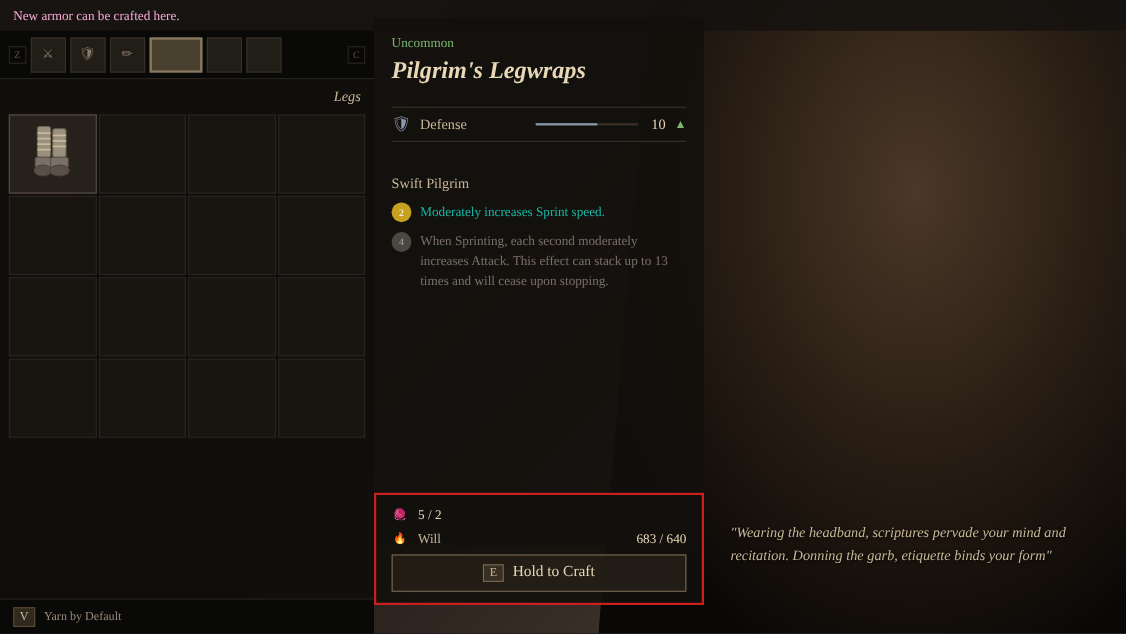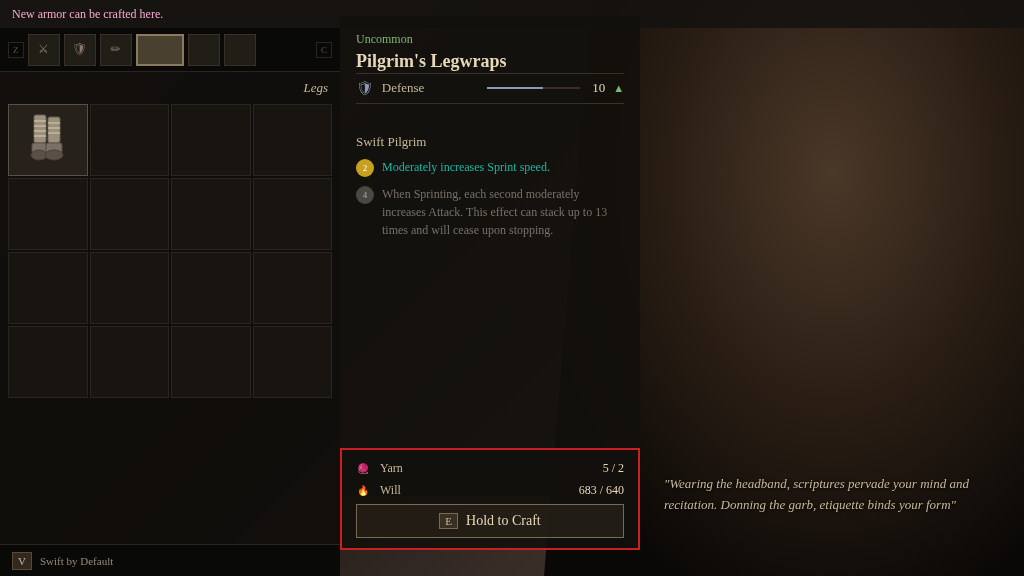--- a/index.html
+++ b/index.html
@@ -176,24 +176,25 @@
     }
 
     .item-rarity {
       color: #7ab870;
       font-size: 12px;
       margin-bottom: 4px;
     }
 
     .item-name {
       color: #e8d8b8;
-      font-size: 18px;
+      font-size: 22px;
       font-weight: bold;
-      margin-bottom: 0;
+      margin-bottom: 20px;
       line-height: 1.2;
+      font-style: italic;
     }
 
     .stat-row {
       display: flex;
       align-items: center;
       gap: 8px;
       padding: 6px 0;
       border-top: 1px solid #3a3028;
       border-bottom: 1px solid #3a3028;
       margin-bottom: 14px;
@@ -423,21 +424,21 @@
     <div class="grid-cell"></div>
 
     <div class="grid-cell"></div>
     <div class="grid-cell"></div>
     <div class="grid-cell"></div>
     <div class="grid-cell"></div>
   </div>
 
   <div class="sort-bar">
     <div class="sort-key">V</div>
-    <span class="sort-label">Swift by Default</span>
+    <span class="sort-label">Yarn by Default</span>
   </div>
 
 </div>
 
 <div class="detail-panel">
 
   <div class="item-rarity">Uncommon</div>
 
   <div class="item-name">Pilgrim's Legwraps</div>
 
@@ -469,21 +470,20 @@
     </div>
 
   </div>
 
 </div>
 
 <div class="craft-panel">
 
   <div class="resource-row">
     <div class="resource-icon">🧶</div>
-    <span class="resource-name">Yarn</span>
     <span class="resource-count enough">
       <span>5</span> / <span>2</span>
     </span>
   </div>
 
   <div class="resource-row">
     <div class="resource-icon">🔥</div>
     <span class="resource-name">Will</span>
     <span class="resource-count enough">
       <span>683</span> / <span>640</span>

